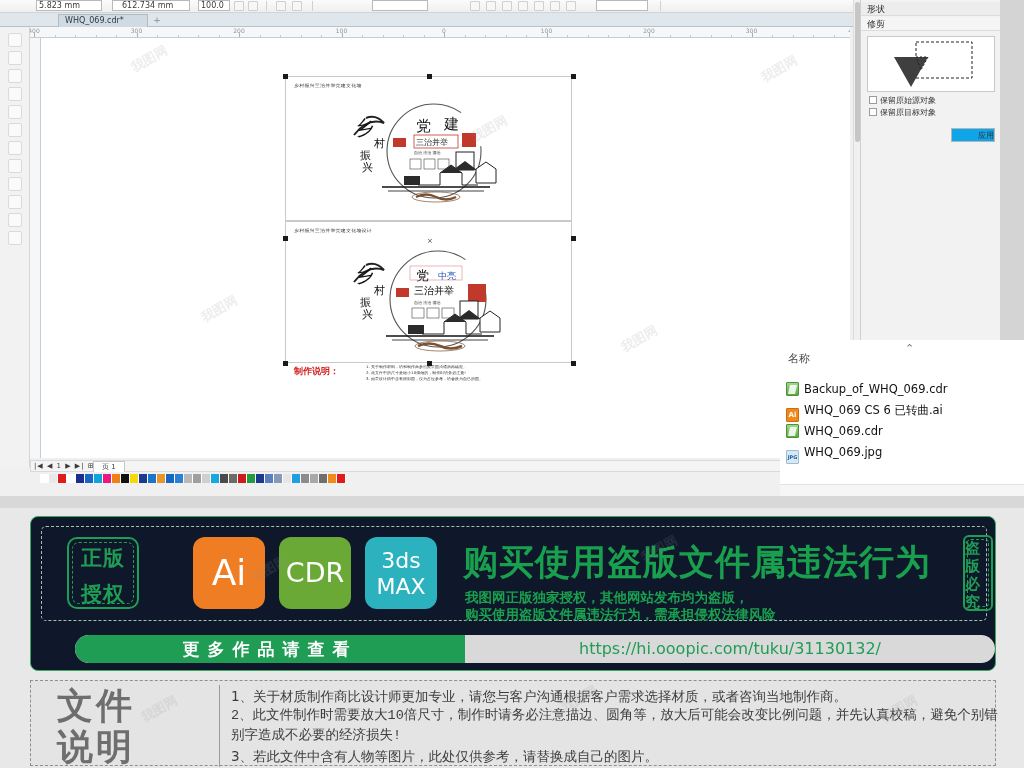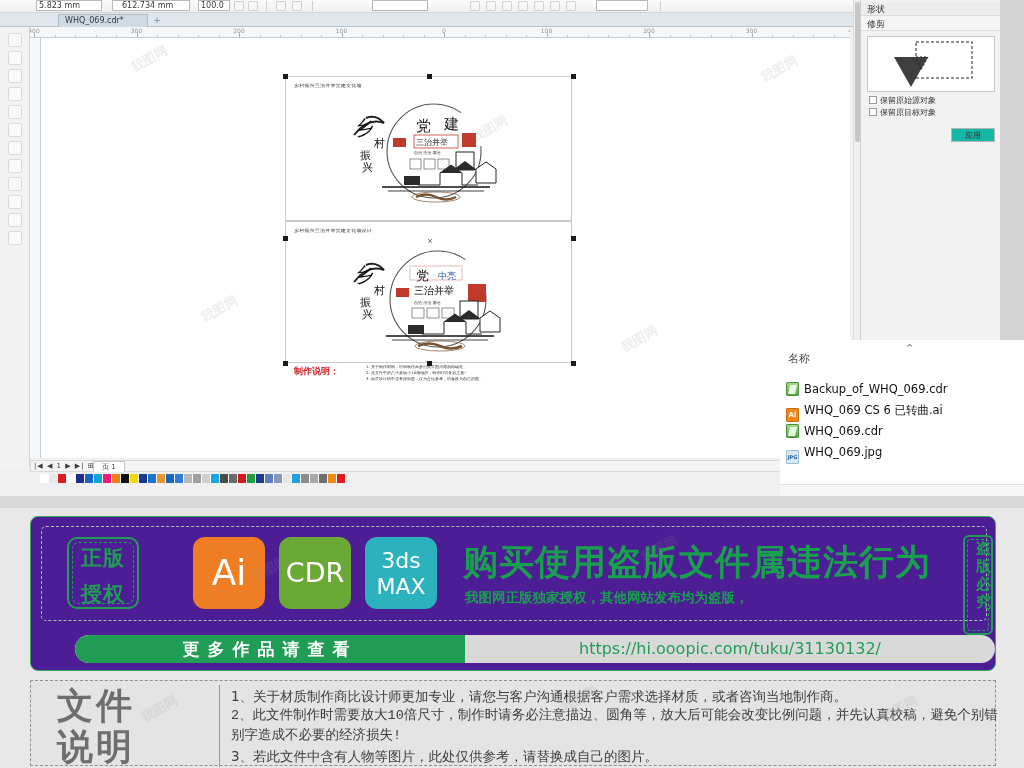--- a/index.html
+++ b/index.html
@@ -140,22 +140,22 @@
   }
   .docker-chk {
     position: absolute; left: 8px; font-size: 8px; color: #333; line-height: 10px;
   }
   .docker-chk .box {
     display: inline-block; width: 8px; height: 8px; border: 1px solid #9b9b9b;
     background: #fff; vertical-align: -1px; margin-right: 3px;
   }
   .docker-apply {
     position: absolute; left: 90px; top: 128px; width: 44px; height: 14px;
-    background: #14b8a6; border: 1px solid #b5b5b5; font-size: 8px;
-    color: #333; text-align: center; line-height: 13px; overflow: hidden;
+    background: #0ea5e9; border: 1px solid #b5b5b5; font-size: 8px;
+    color: #333; text-align: right; line-height: 13px; overflow: hidden;
   }
   .docker-scroll {
     position: absolute; left: 853px; top: 0; width: 7px; height: 340px;
     background: #f0f0f0; border-left: 1px solid #dcdcdc;
   }
   .docker-scroll .thumb { position: absolute; left: 1px; top: 2px; width: 5px; height: 140px; background: #c6c6c6; border-radius: 3px; }
 
   
   .file-panel {
     position: absolute; left: 780px; top: 340px; width: 244px; height: 150px;
@@ -223,21 +223,21 @@
     font-family: "DejaVu Sans", sans-serif;
   }
 
   
   .promo {
     position: absolute; left: 0; top: 508px; width: 1024px; height: 260px;
     background: #e8e8e8;
   }
   .promo-card {
     position: absolute; left: 30px; top: 8px; width: 966px; height: 155px;
-    background: #4c1d95; border: 1px solid #3aa55d; border-radius: 8px;
+    background: #0f172a; border: 1px solid #3aa55d; border-radius: 8px;
   }
   .promo-inner-dash {
     position: absolute; left: 10px; top: 9px; width: 946px; height: 95px;
     border: 1px dashed #9fc6ad; border-radius: 5px;
   }
   .seal {
     position: absolute; left: 36px; top: 20px; width: 72px; height: 72px;
     border: 2px solid #1f9d55; border-radius: 10px;
     color: #1f9d55; font-weight: bold; text-align: center;
   }
@@ -257,23 +257,23 @@
     position: absolute; left: 432px; top: 22px;
     font-size: 35px; font-weight: bold; color: #18a04e; letter-spacing: 1px;
     white-space: nowrap;
   }
   .promo-sub {
     position: absolute; left: 434px; top: 72px;
     font-size: 13.5px; font-weight: bold; color: #19a04e; line-height: 17px;
     white-space: nowrap;
   }
   .vseal {
-    position: absolute; left: 932px; top: 18px; width: 30px; height: 100px;
+    position: absolute; left: 932px; top: 18px; width: 30px; height: 76px;
     border: 2px solid #1f9d55; border-radius: 6px; color: #1f9d55;
-    font-weight: bold; font-size: 15px; line-height: 18px; text-align: right;
+    font-weight: bold; font-size: 15px; line-height: 18px; text-align: left;
     padding-top: 2px;
   }
   .vseal .dash2 { position: absolute; left: 2px; top: 2px; right: 2px; bottom: 2px; border: 1px dashed #1f9d55; border-radius: 4px; }
   .vseal span { position: relative; display: block; }
 
   .url-row {
     position: absolute; left: 44px; top: 118px; width: 920px; height: 28px;
     background: #d9d9d9; border-radius: 14px; overflow: hidden;
   }
   .url-left {
@@ -602,20 +602,21 @@
       <div class="sq sq-ai">Ai</div>
       <div class="sq sq-cdr">CDR</div>
       <div class="sq sq-max">
         <div>3ds</div>
         <div>MAX</div>
       </div>
 
       <div class="promo-headline">购买使用盗版文件属违法行为</div>
       <div class="promo-sub">
         <div>我图网正版独家授权，其他网站发布均为盗版，</div>
+        <div>购买使用盗版文件属违法行为，需承担侵权法律风险</div>
       </div>
 
       <div class="vseal">
         <div class="dash2"></div>
         <span>盗版必究</span>
       </div>
 
       <div class="url-row">
         <div class="url-left">更多作品请查看</div>
         <div class="url-right">https://hi.ooopic.com/tuku/31130132/</div>

